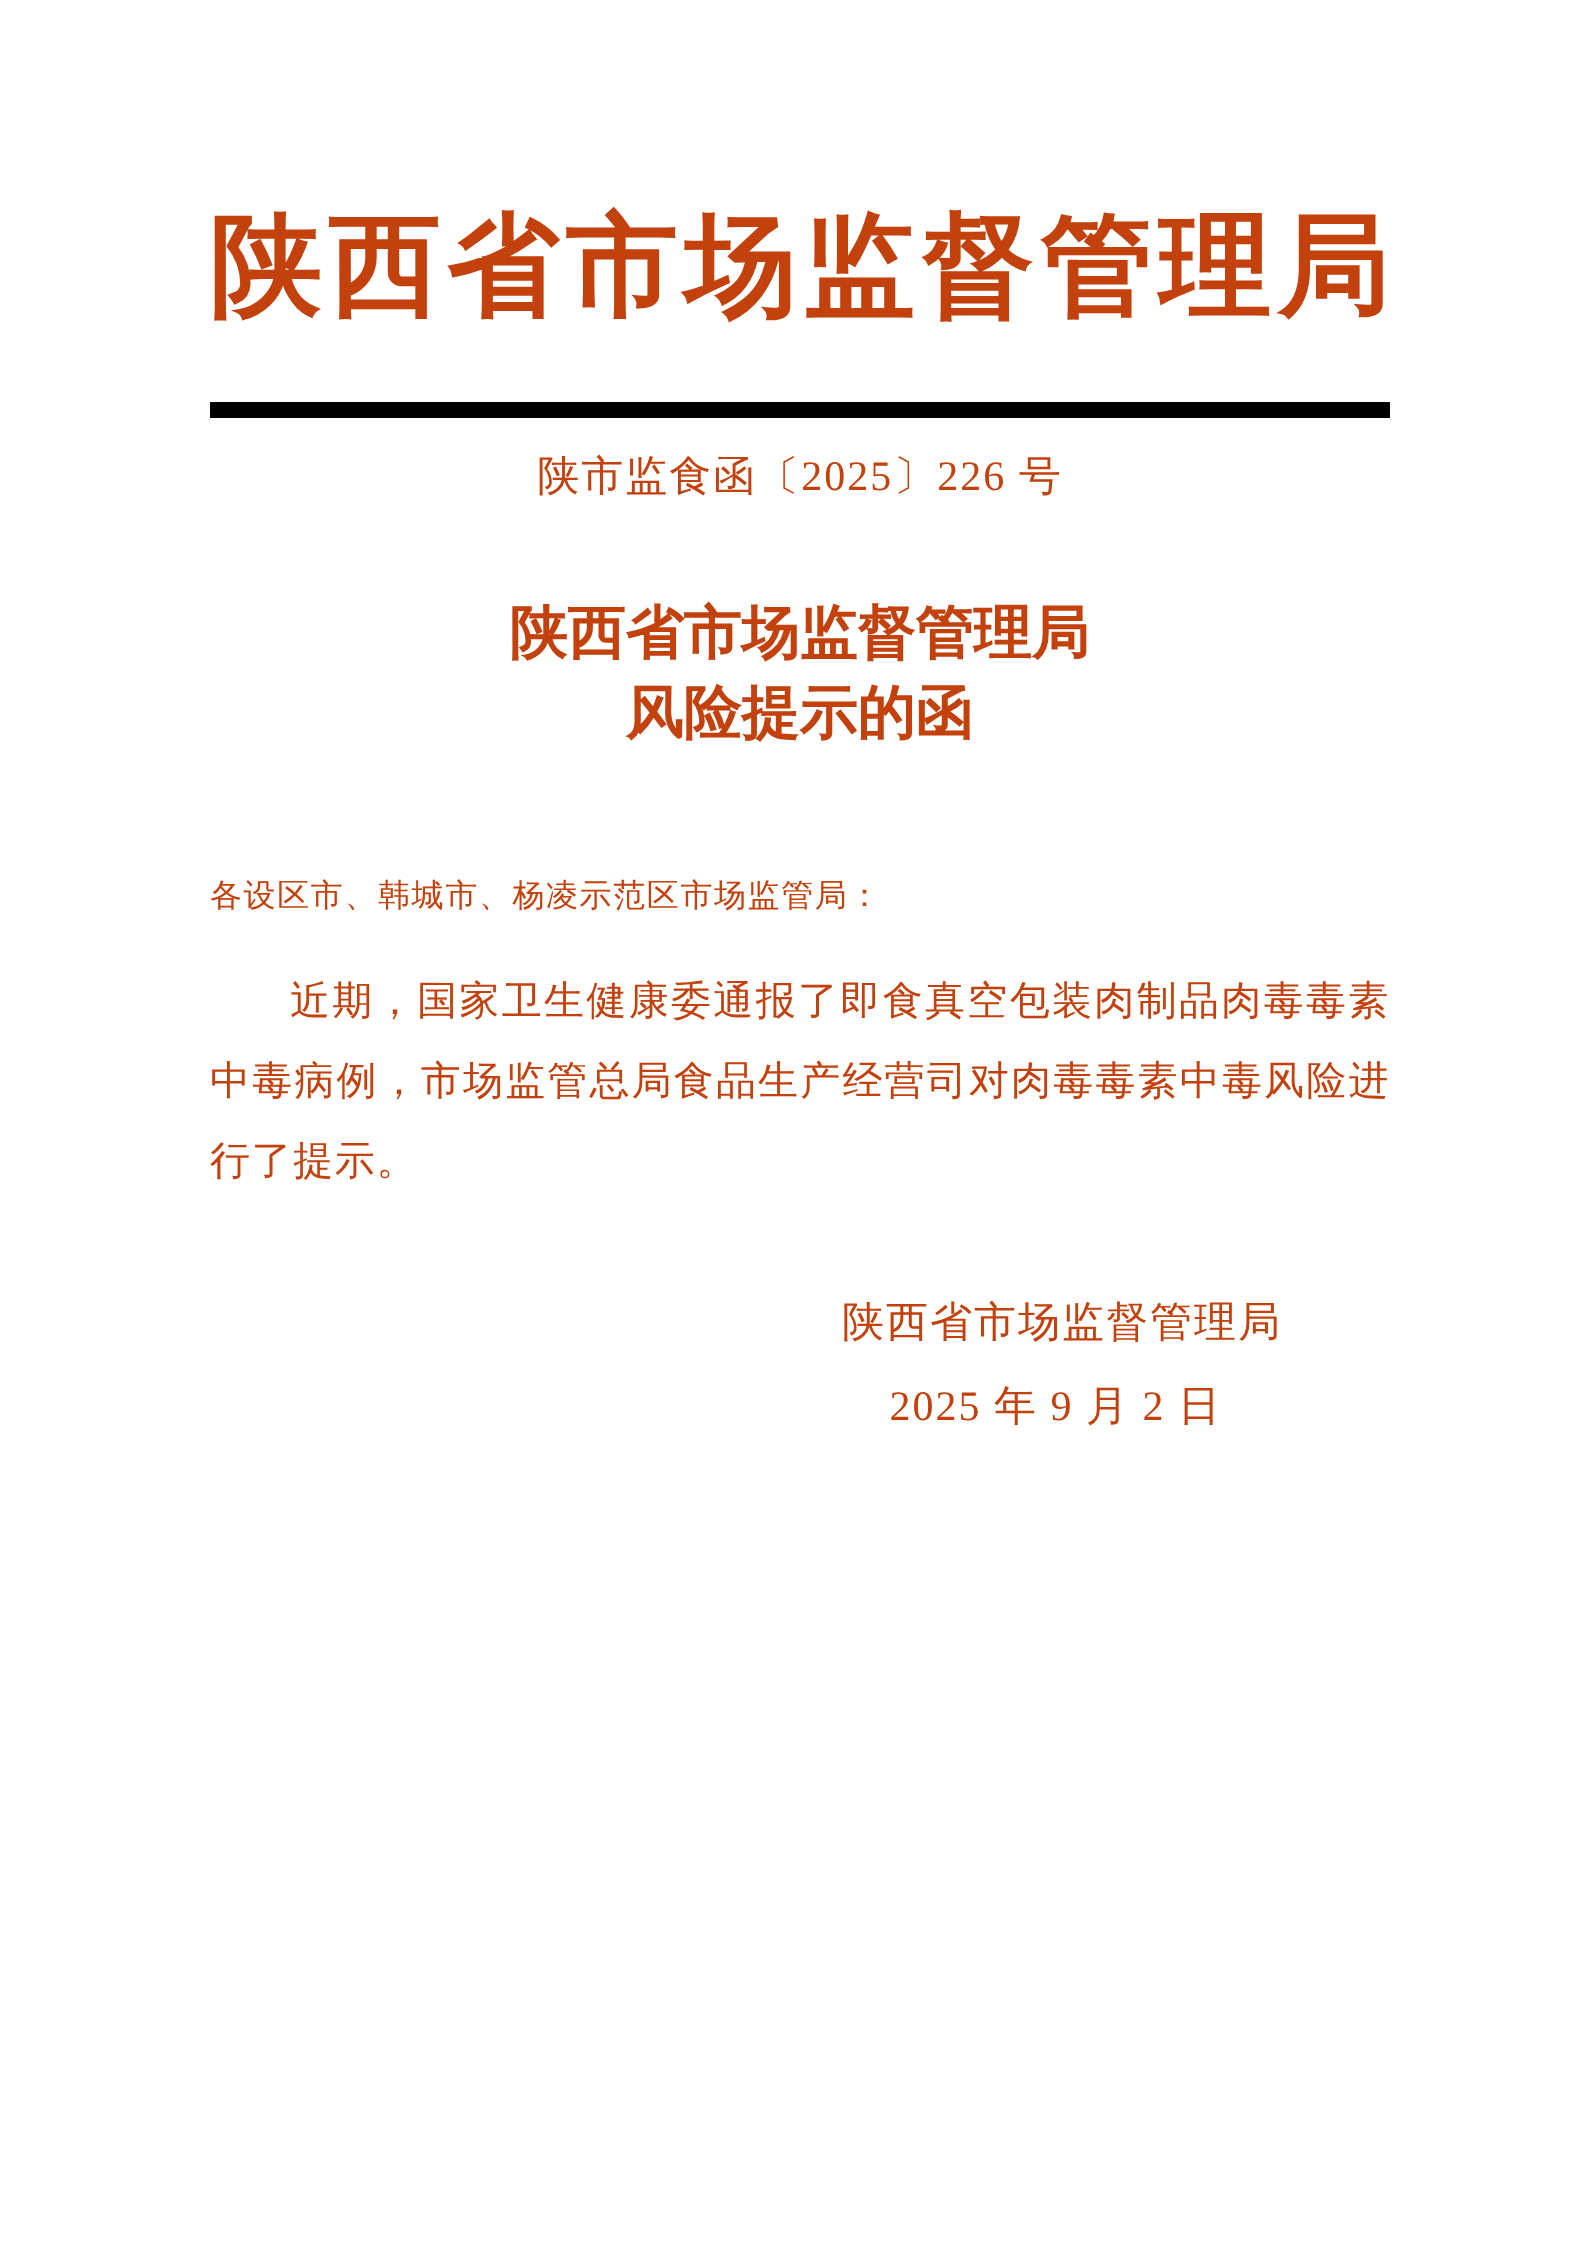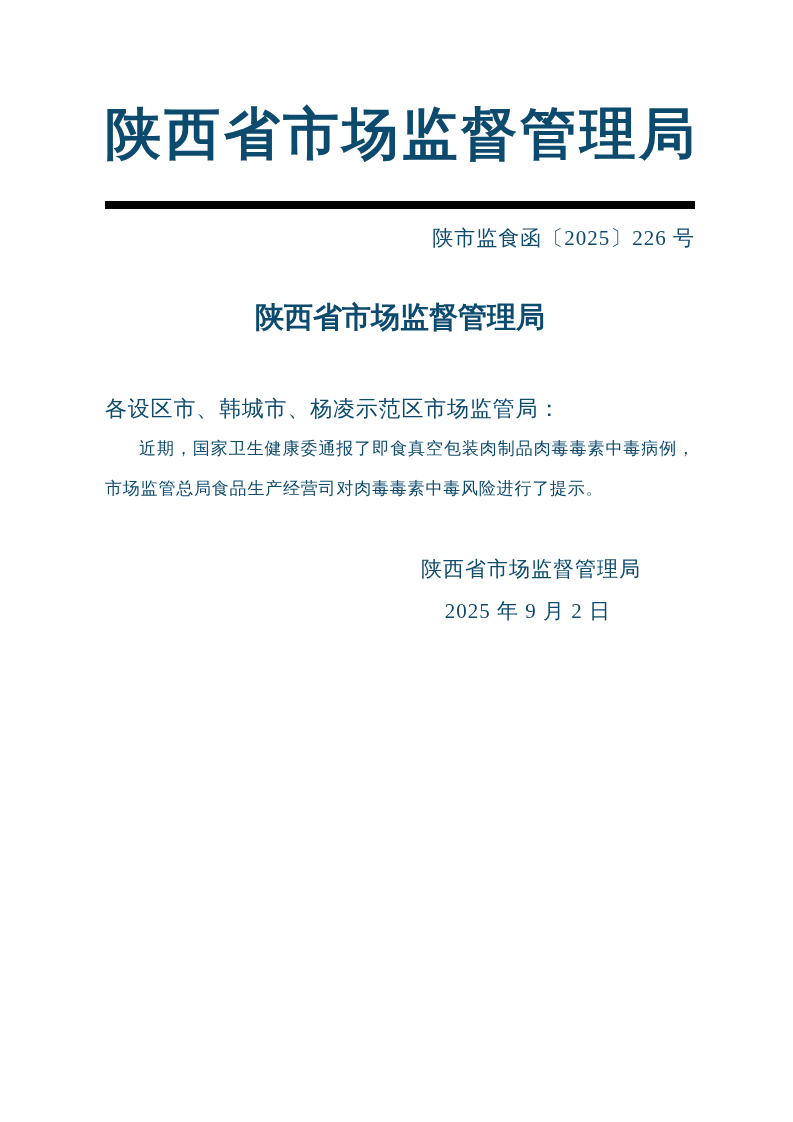--- a/index.html
+++ b/index.html
@@ -5,21 +5,21 @@
   html, body {
     margin: 0;
     padding: 0;
     background: #ffffff;
   }
   .page {
     position: relative;
     width: 793px;
     height: 1122px;
     background: #ffffff;
-    color: #0c4a6e;
+    color: #c2410c;
     font-family: "Liberation Serif", "DejaVu Serif", serif;
     overflow: hidden;
     margin: 0 auto;
   }
   .letterhead {
     margin: 98px 98px 0 105px;
     font-size: 56px;
     font-weight: 700;
     line-height: 1.3;
     text-align: justify;
@@ -28,39 +28,39 @@
   }
   .rule {
     margin: 30px 98px 0 105px;
     height: 8px;
     background: #000000;
   }
   .doc-number {
     margin: 16px 98px 0 105px;
     font-size: 21px;
     letter-spacing: 1px;
-    text-align: right;
+    text-align: center;
     line-height: 26px;
   }
   .doc-title {
     margin: 46px 98px 0 105px;
     text-align: center;
     font-size: 29px;
     font-weight: 700;
     line-height: 40px;
   }
   .salutation {
-    margin: 52px 98px 0 105px;
-    font-size: 22px;
+    margin: 52px 98px 12px 105px;
+    font-size: 16px;
     letter-spacing: 0.8px;
     line-height: 40px;
   }
   .body-para {
     margin: 0 98px 0 105px;
-    font-size: 17px;
+    font-size: 20px;
     letter-spacing: 0.8px;
     line-height: 40px;
     text-indent: 2em;
     text-align: justify;
   }
   .signature-name {
     margin-top: 40px;
     padding-right: 152px;
     text-align: right;
     font-size: 21px;
@@ -81,20 +81,21 @@
 <div class="page">
 
   <div class="letterhead">陕西省市场监督管理局</div>
 
   <div class="rule"></div>
 
   <div class="doc-number">陕市监食函〔2025〕226 号</div>
 
   <div class="doc-title">
     <div>陕西省市场监督管理局</div>
+    <div>风险提示的函</div>
   </div>
 
   <div class="salutation">各设区市、韩城市、杨凌示范区市场监管局：</div>
 
   <p class="body-para">近期，国家卫生健康委通报了即食真空包装肉制品肉毒毒素中毒病例，市场监管总局食品生产经营司对肉毒毒素中毒风险进行了提示。</p>
 
 
   <div class="signature-name">陕西省市场监督管理局</div>
 
   <div class="signature-date">2025 年 9 月 2 日</div>

